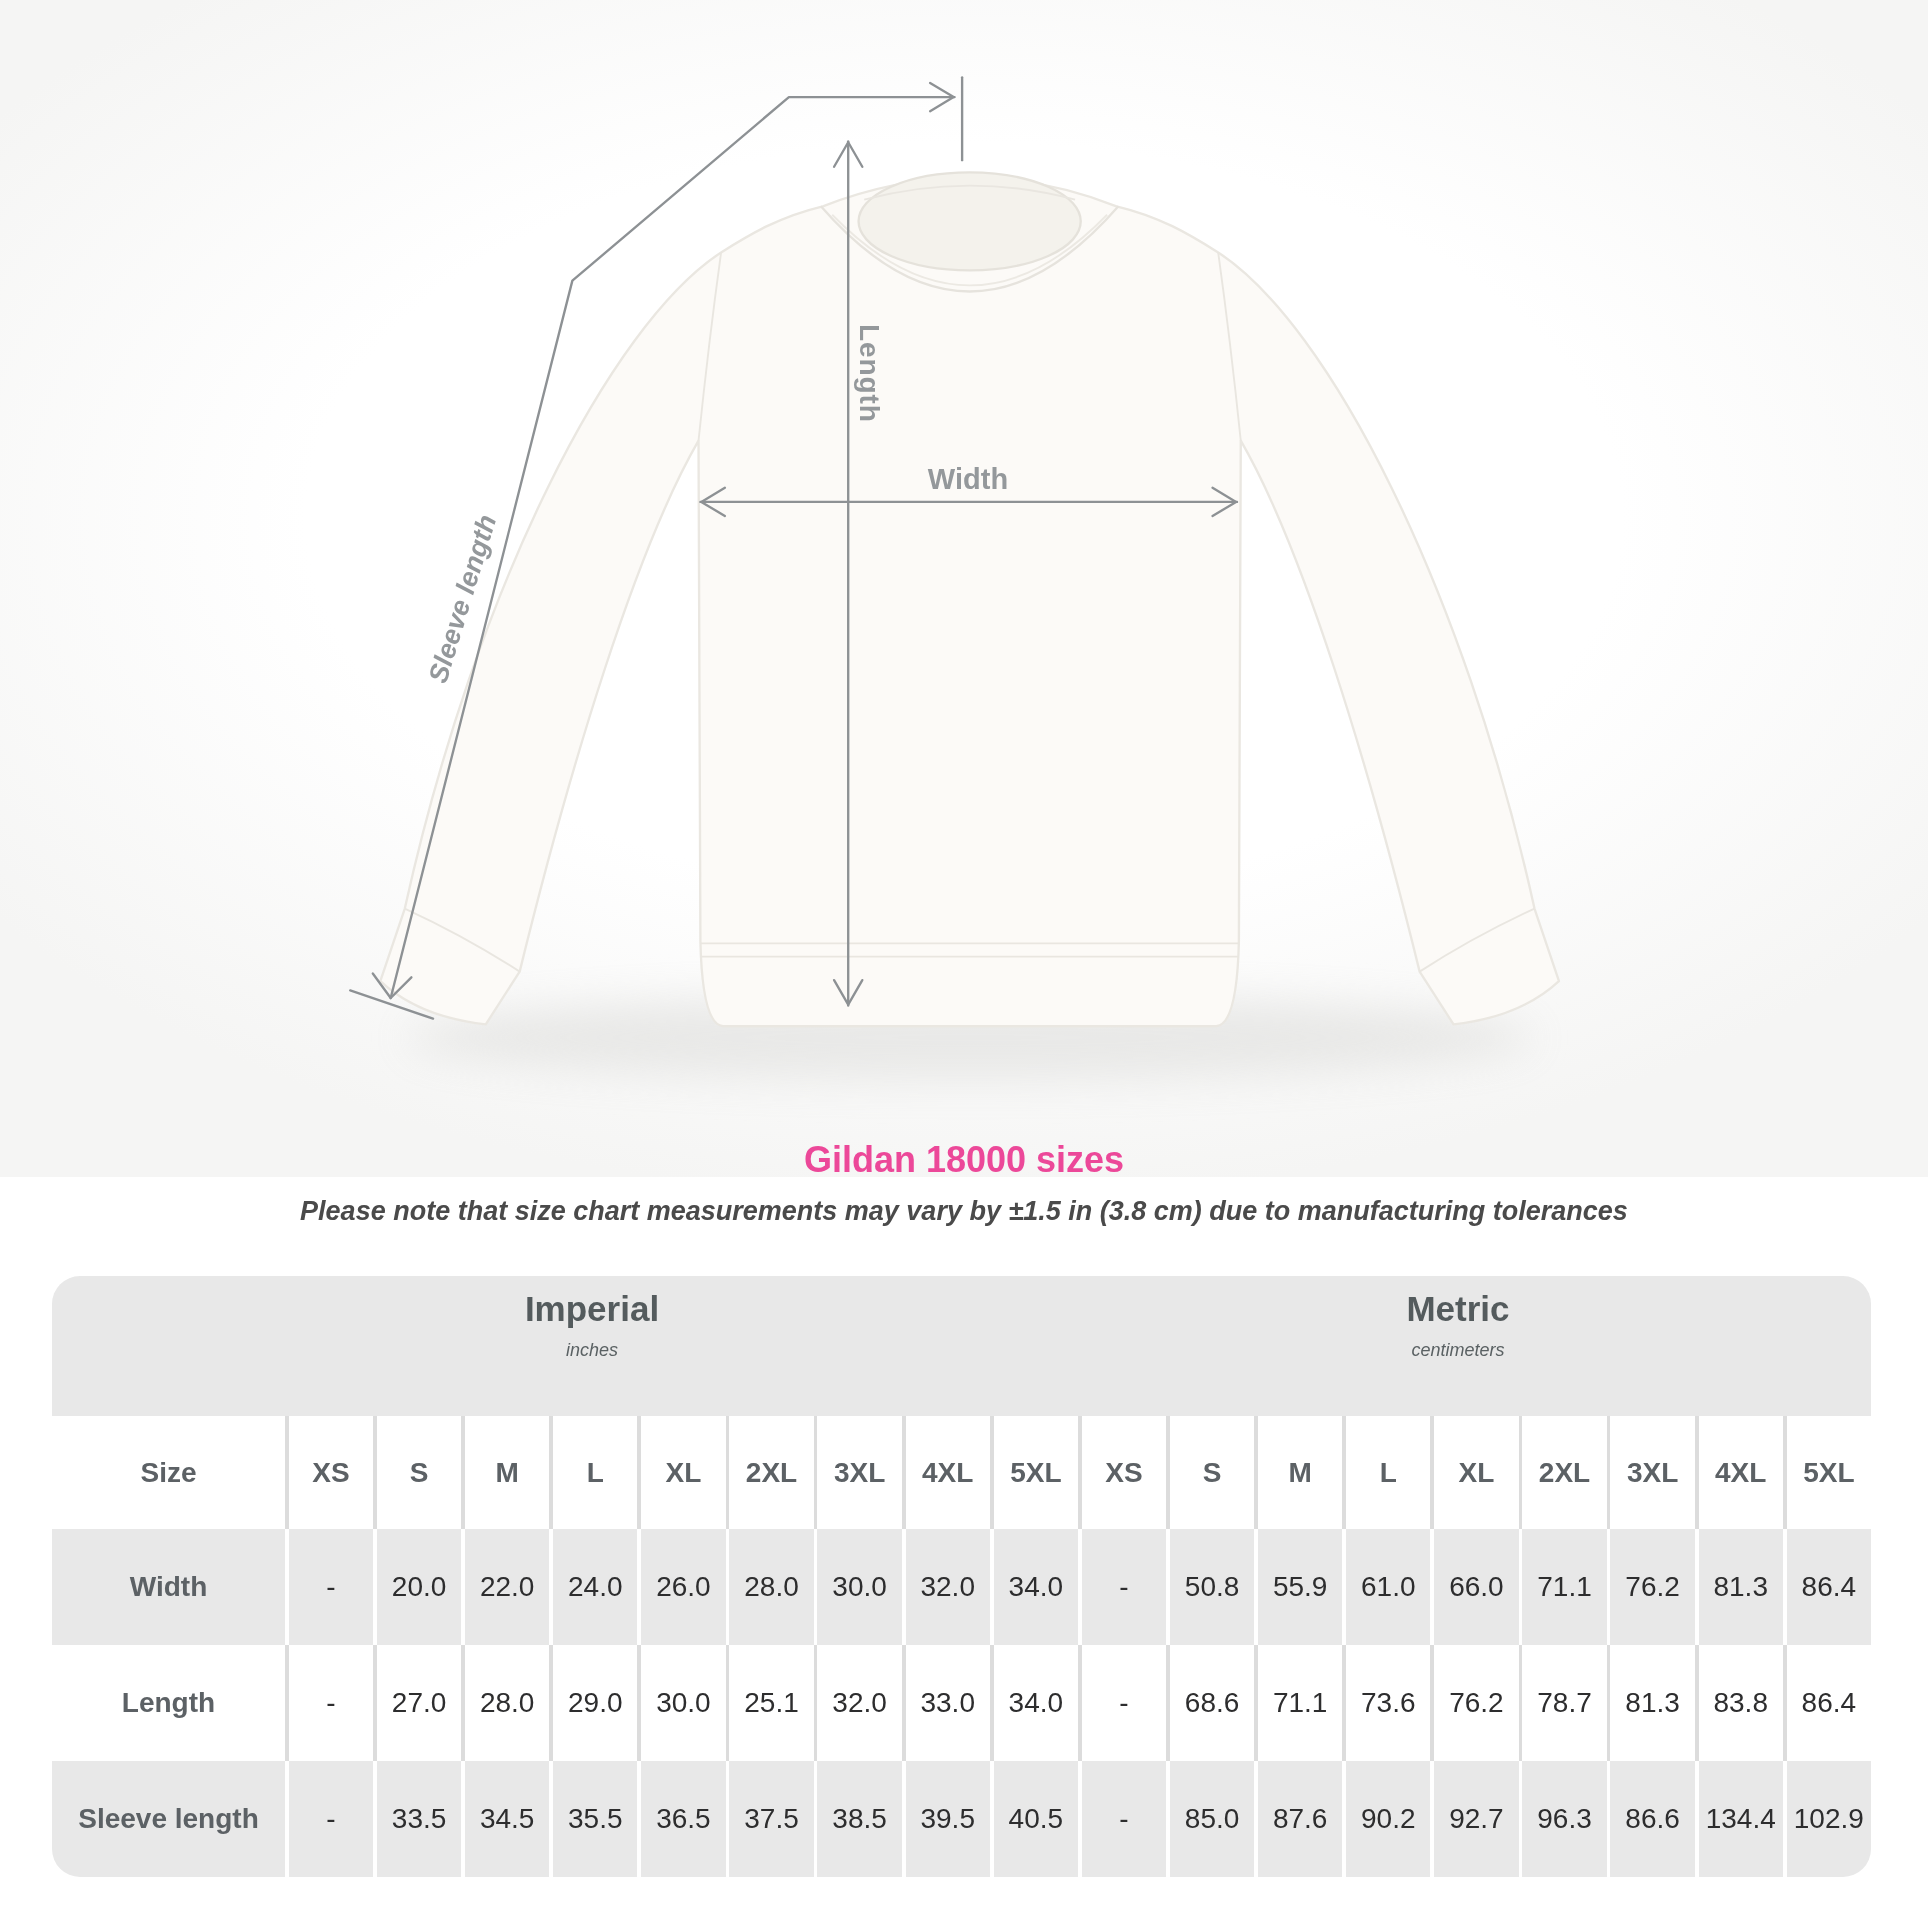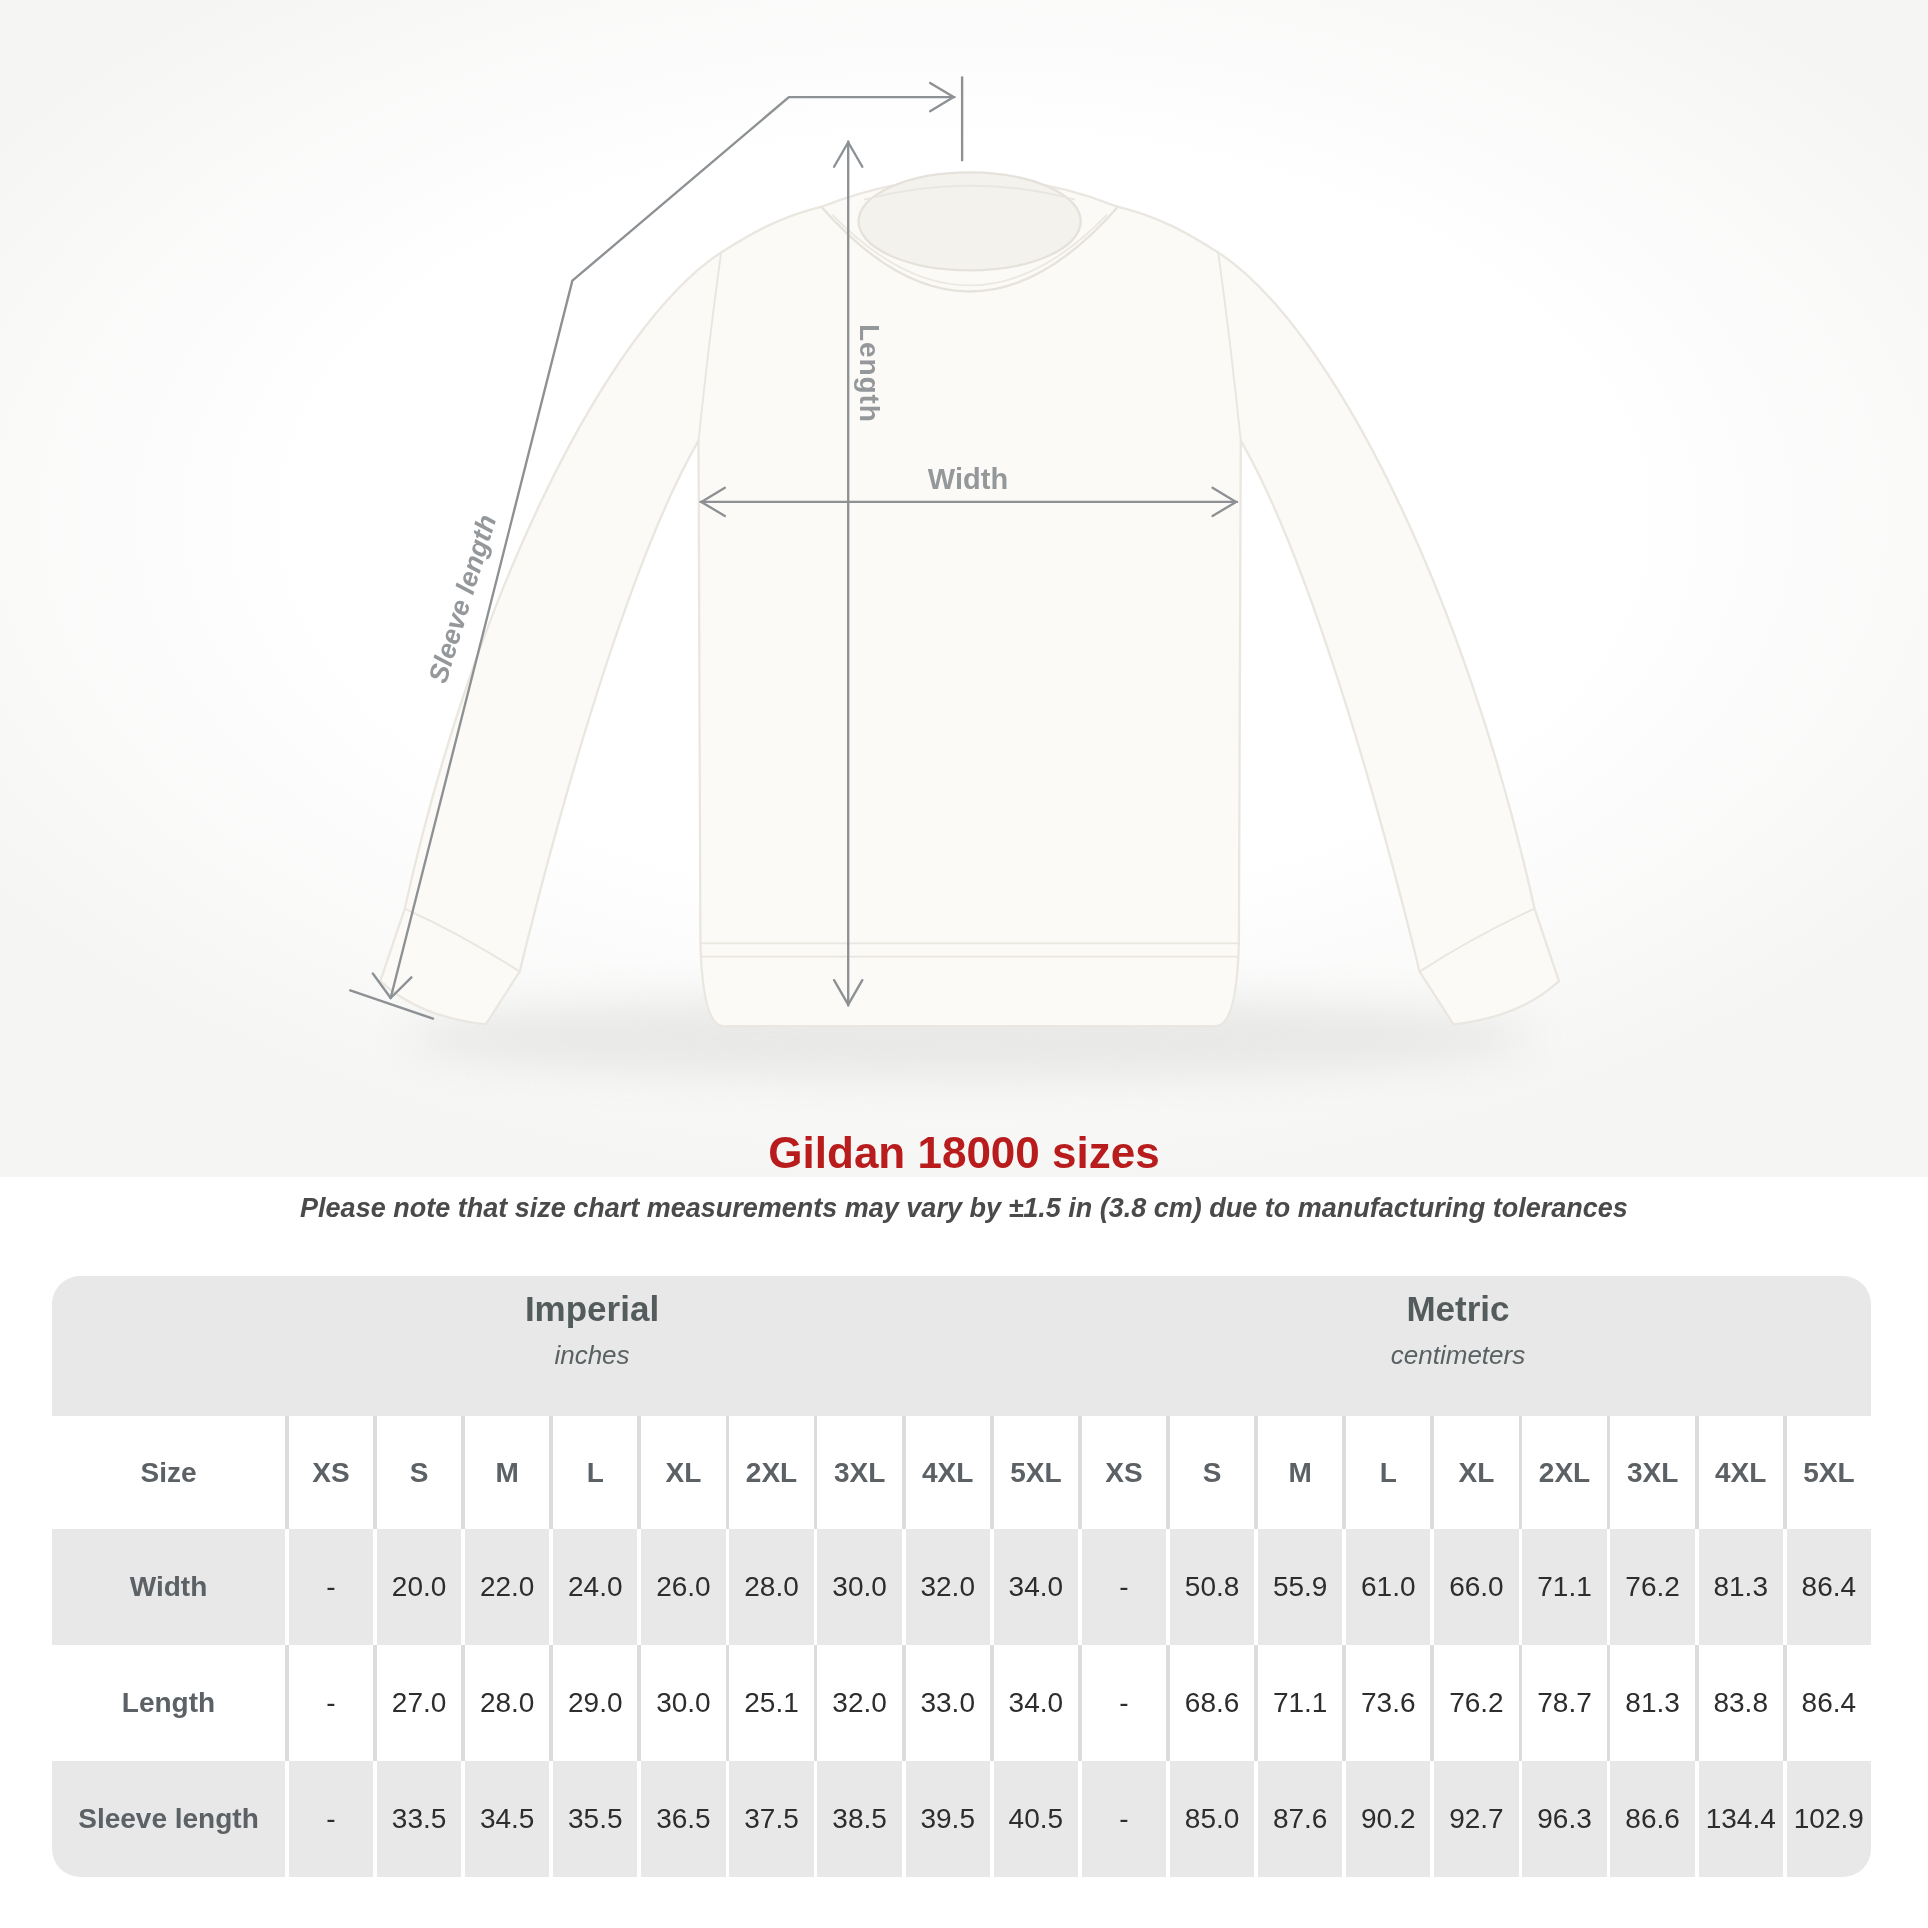--- a/index.html
+++ b/index.html
@@ -12,32 +12,32 @@
   .product svg{position:absolute;left:0;top:0;}
   .measure-label{position:absolute;color:#94989b;font-weight:bold;}
   .lbl-length{left:853px;top:324px;font-size:28px;letter-spacing:0.9px;
               writing-mode:vertical-rl;}
   .lbl-width{left:968px;top:463px;font-size:29px;transform:translateX(-50%);}
   .lbl-sleeve{left:463px;top:599px;font-size:27px;font-style:italic;white-space:nowrap;
               transform:translate(-50%,-50%) rotate(-73deg);}
 
   
   .heading{position:absolute;left:0;top:1128px;width:1928px;text-align:center;}
-  .heading h1{margin:0;font-size:44px;font-weight:bold;color:#b91c1c;}
+  .heading h1{margin:11px;font-size:36px;font-weight:bold;color:#ec4899;}
   .heading p{margin:15px 0 0 0;font-size:27px;font-style:italic;color:#4a4a4a;font-weight:bold;}
 
   
   .size-table{position:absolute;left:52px;top:1276px;width:1819px;height:601px;
               border-radius:28px;overflow:hidden;background:#fff;}
   .unit-band{position:relative;height:140px;background:#e8e8e8;}
   .unit-group{position:absolute;top:13px;text-align:center;transform:translateX(-50%);}
   .unit-imperial{left:540px;}
   .unit-metric{left:1406px;}
   .unit-title{font-size:35px;font-weight:bold;color:#545b5d;}
-  .unit-sub{margin-top:11.3px;font-size:26px;font-style:italic;color:#5a6163;}
+  .unit-sub{margin-top:11.3px;font-size:18px;font-style:italic;color:#5a6163;}
 
   .trow{display:grid;grid-template-columns:233px repeat(18,1fr);column-gap:3.8px;}
   .sizes-row{height:113px;background:#dcdcdc;}
   .sizes-row .cell{background:#fff;}
   .row-gray{height:116px;background:#ffffff;}
   .row-gray .cell{background:#e8e8e8;}
   .row-white{height:116px;background:#dcdcdc;}
   .row-white .cell{background:#ffffff;}
   .cell{display:flex;align-items:center;justify-content:center;overflow:hidden;}
   .ch{font-weight:bold;font-size:28px;color:#5c6165;}

